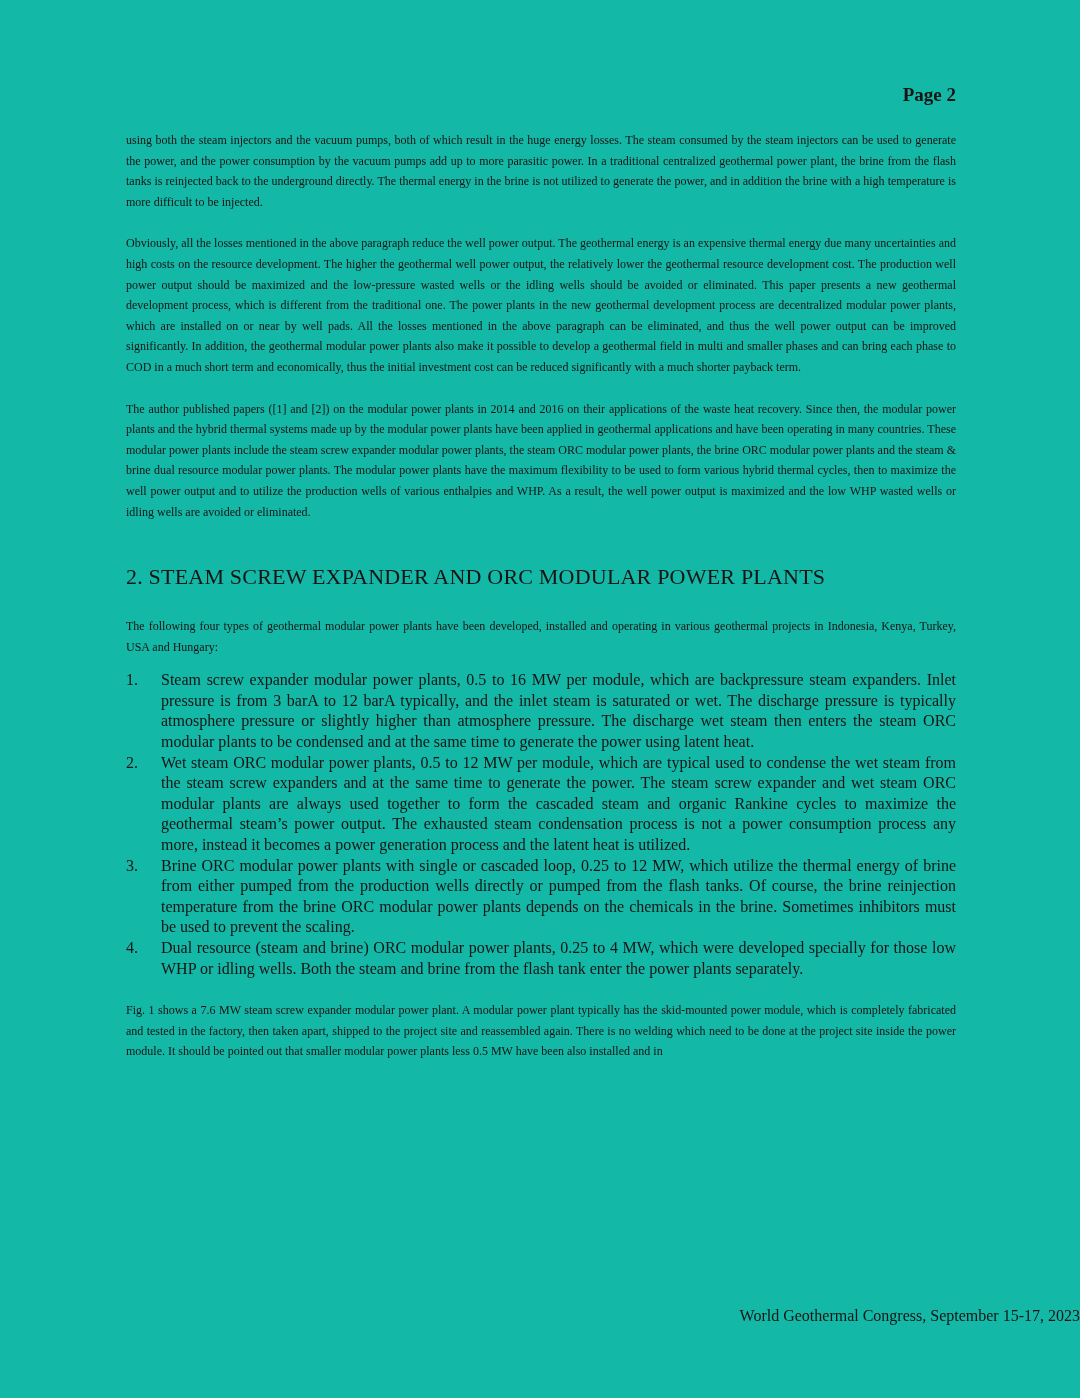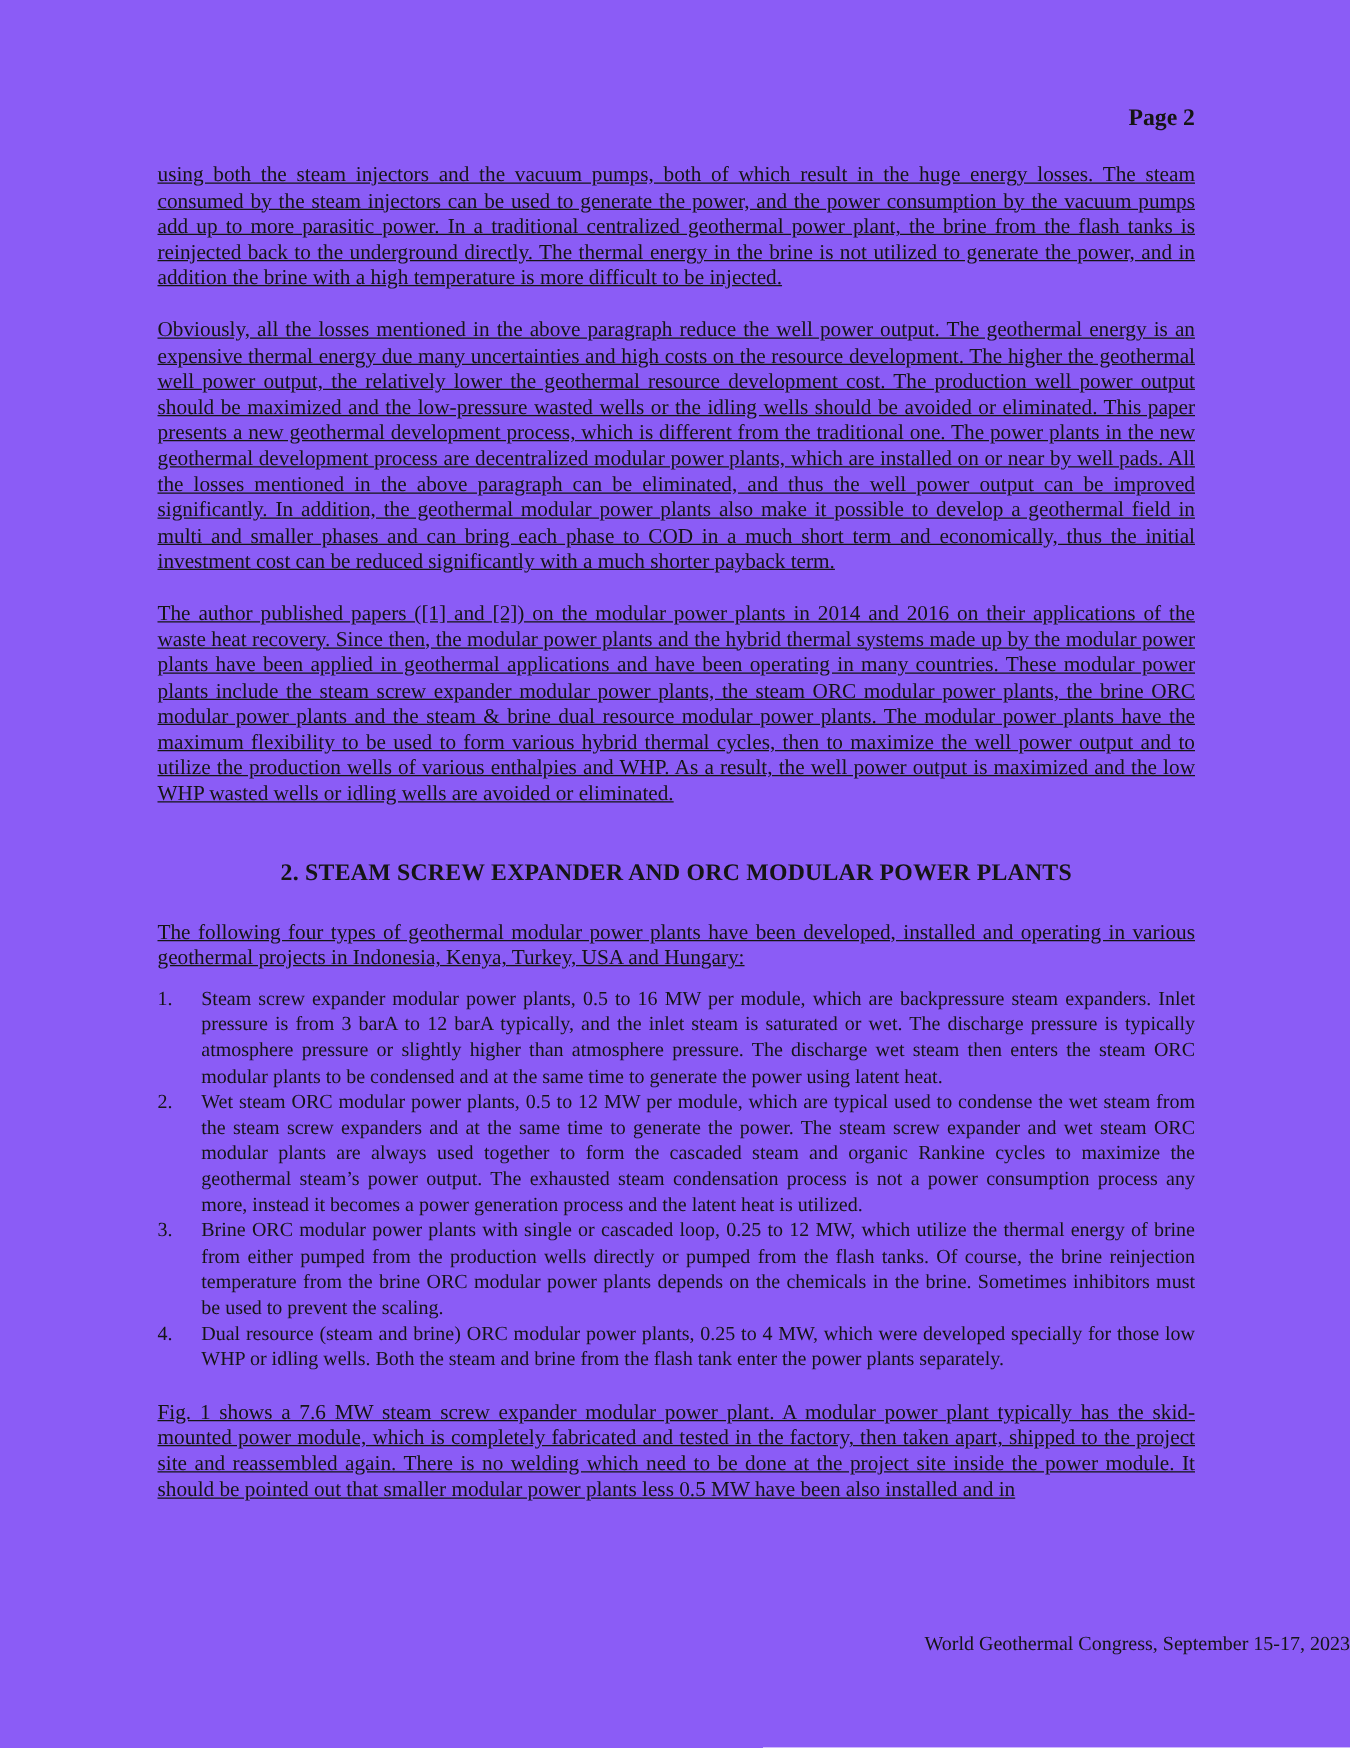--- a/index.html
+++ b/index.html
@@ -1,44 +1,42 @@
 <!DOCTYPE html>
 <html><head>
 <meta charset="utf-8">
 <style>
   html, body { margin: 0; padding: 0; background: #ffffff; }
   .page {
     position: relative;
     width: 1080px;
     height: 1398px;
-    background: #8b5cf6;
+    background: #14b8a6;
     box-sizing: border-box;
     padding: 84px 124px 0 126px;
     font-family: "Liberation Serif", "DejaVu Serif", serif;
     color: #151515;
     overflow: hidden;
   }
   .page-label {
     text-align: right;
     font-weight: bold;
     font-size: 19px;
     line-height: 22px;
     margin-bottom: 24px;
   }
   .para {
     margin: 0 0 21px 0;
-    font-size: 17px;
+    font-size: 12px;
     line-height: 20.6px;
     text-align: justify;
-    text-decoration: underline;
   }
   .section-heading {
-    text-align: center;
-    font-size: 19px;
-    font-weight: bold;
+    font-size: 22px;
+    font-weight: normal;
     margin: 42px 0 26px 0;
     letter-spacing: 0.2px;
   }
   .intro { margin-bottom: 13px; }
   .plant-list {
     list-style: none;
     margin: 0 0 21px 0;
     padding: 0;
   }
   .list-item {

